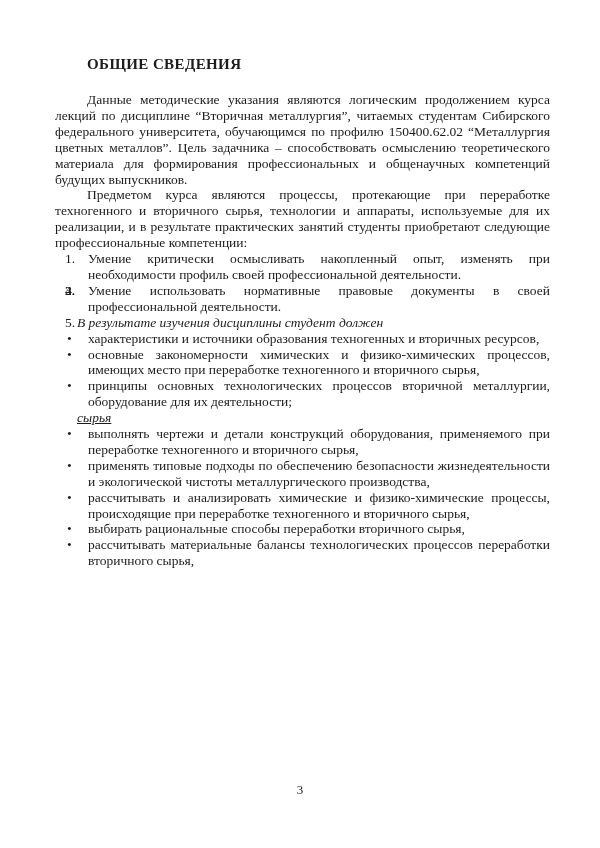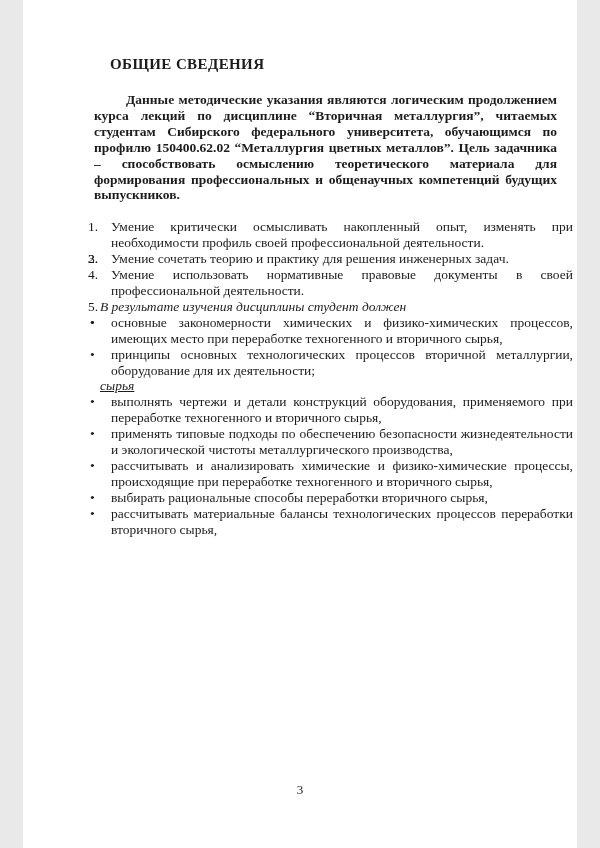--- a/index.html
+++ b/index.html
@@ -1,19 +1,19 @@
 <!DOCTYPE html>
 <html lang="ru"><head>
 <meta charset="utf-8">
 <style>
   html, body { margin: 0; padding: 0; }
   body { background: #e9e9e9; }
   .page {
     position: relative;
-    width: 554px;
+    width: 600px;
     height: 848px;
     margin: 0 auto;
     background: #ffffff;
     color: #1c1c1c;
     font-family: "Liberation Serif", "DejaVu Serif", serif;
     font-size: 13.5px;
     line-height: 15.9px;
     overflow: hidden;
   }
   .content {
@@ -23,24 +23,23 @@
     width: 495px;
   }
   h1.section-heading {
     font-size: 15px;
     font-weight: bold;
     letter-spacing: 0.4px;
     margin: 0 0 20px 32px;
     line-height: 16px;
   }
   p.para {
-    margin: 16px;
+    margin: 0;
     text-indent: 32px;
     text-align: justify;
-    font-weight: bold;
   }
   .numlist, .bulletlist {
     margin: 0 0 0 10px;
     padding: 0;
     list-style: none;
   }
   .numlist li, .bulletlist li {
     position: relative;
     padding-left: 23px;
     text-align: justify;
@@ -69,47 +68,48 @@
 </style>
 </head>
 <body>
 
 <div class="page">
   <div class="content">
 
     <h1 class="section-heading">ОБЩИЕ СВЕДЕНИЯ</h1>
 
     <p class="para">Данные методические указания являются логическим продолжением курса лекций по дисциплине “Вторичная металлургия”, читаемых студентам Сибирского федерального университета, обучающимся по профилю 150400.62.02 “Металлургия цветных металлов”. Цель задачника – способствовать осмыслению теоретического материала для формирования профессиональных и общенаучных компетенций будущих выпускников.</p>
+    <p class="para">Предметом курса являются процессы, протекающие при переработке техногенного и вторичного сырья, технологии и аппараты, используемые для их реализации, и в результате практических занятий студенты приобретают следующие профессиональные компетенции:</p>
 
     <ol class="numlist">
       <li>
         <span class="marker">1.</span>
         <span>Умение критически осмысливать накопленный опыт, изменять при необходимости профиль своей профессиональной деятельности.</span>
       </li>
       <li>
         <span class="marker">2.</span>
       </li>
       <li>
         <span class="marker">3.</span>
-        <span>Умение сочетать теорию и практику для решения инженерных задач.</span>
       </li>
       <li>
         <span class="marker">4.</span>
         <span>Умение использовать нормативные правовые документы в своей профессиональной деятельности.</span>
       </li>
       <li>
         <span class="marker">5.</span>
       </li>
     </ol>
 
     <p class="subline">В результате изучения дисциплины студент должен</p>
 
     <ul class="bulletlist">
       <li>
         <span class="marker">•</span>
+        <span>характеристики и источники образования техногенных и вторичных ресурсов,</span>
       </li>
       <li>
         <span class="marker">•</span>
         <span>основные закономерности химических и физико-химических процессов, имеющих место при переработке техногенного и вторичного сырья,</span>
       </li>
       <li>
         <span class="marker">•</span>
         <span>принципы основных технологических процессов вторичной металлургии, оборудование для их деятельности;</span>
       </li>
     </ul>

